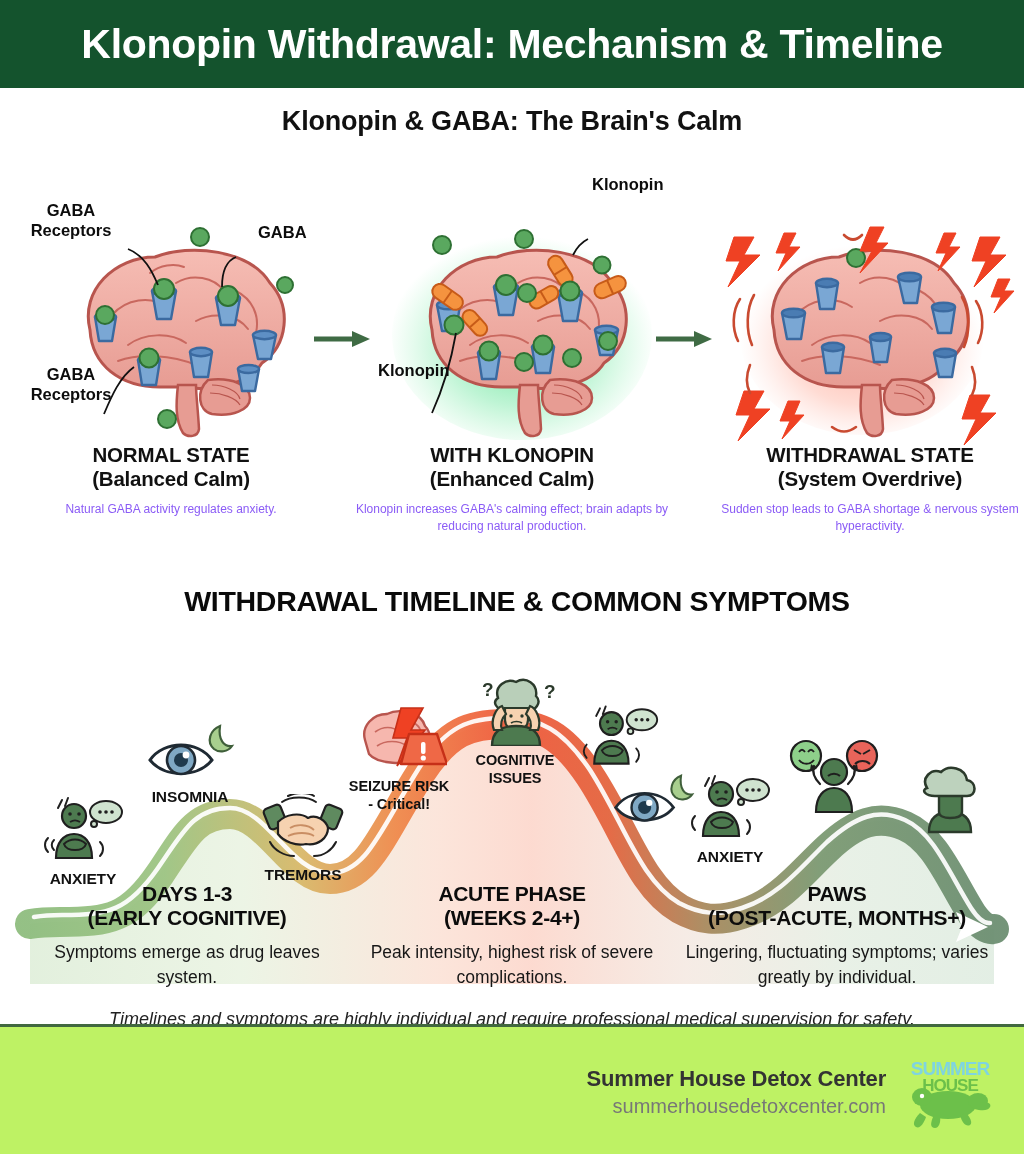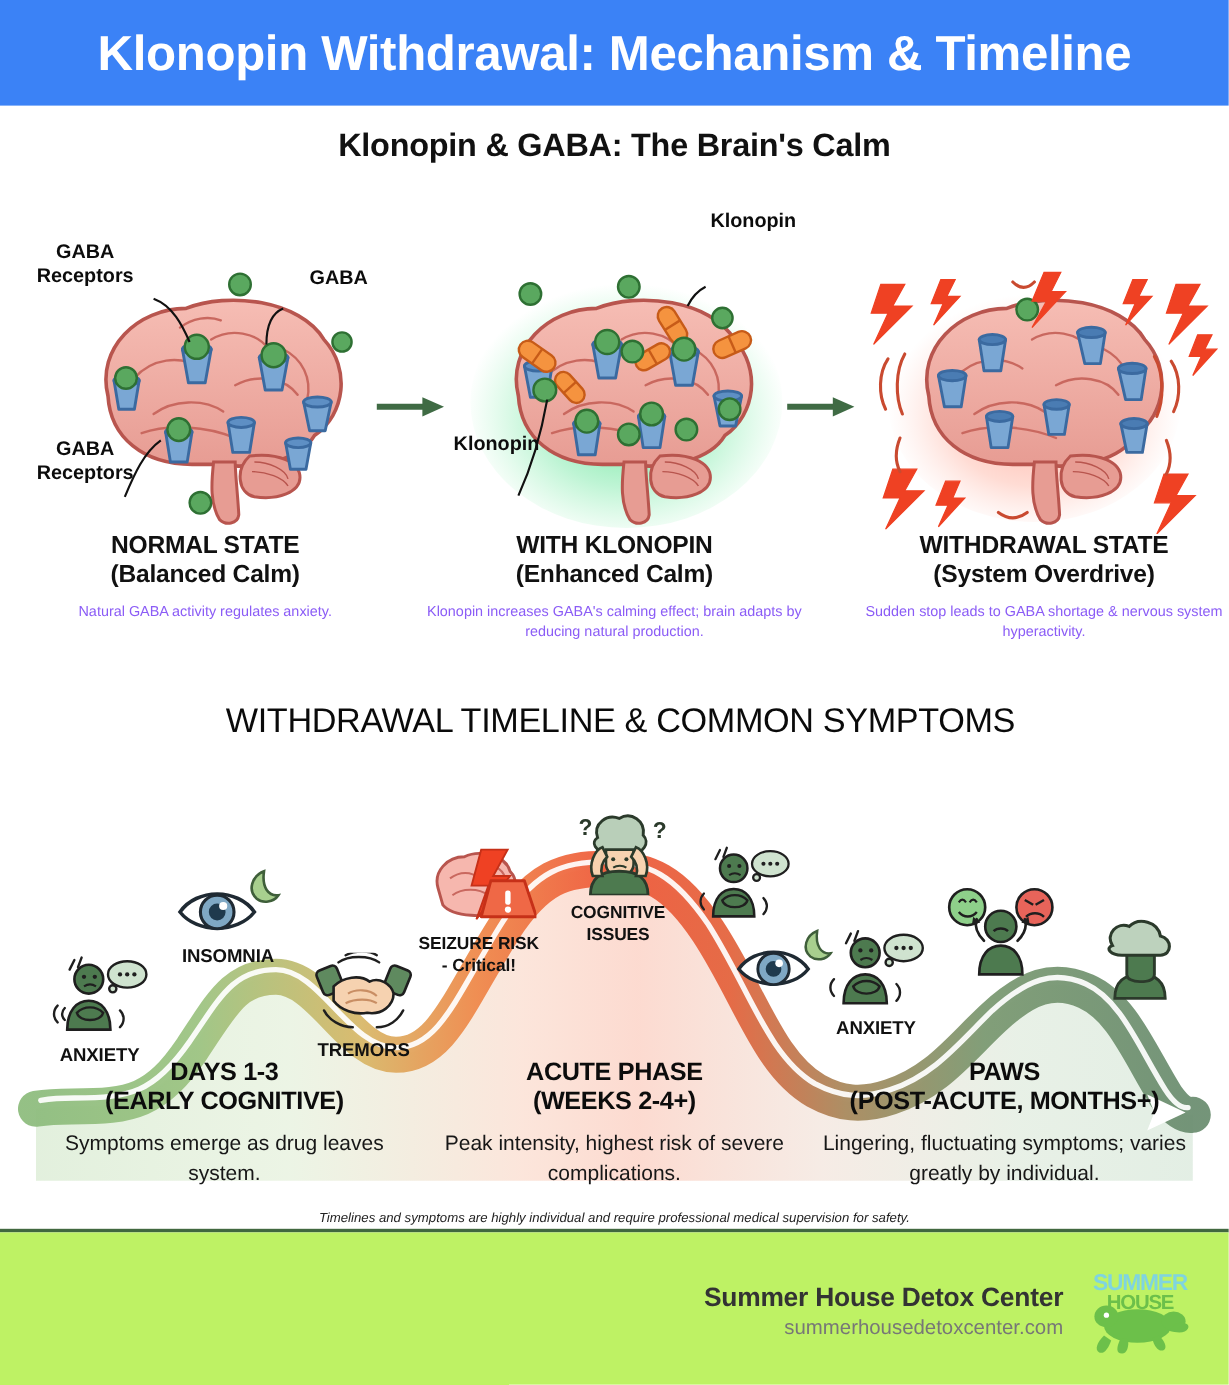--- a/index.html
+++ b/index.html
@@ -7,21 +7,21 @@
     width:1024px; height:1154px;
     background:#ffffff;
     font-family:"Liberation Sans", sans-serif;
     overflow:hidden;
     position:relative;
   }
 
   
   .header {
     width:1024px; height:88px;
-    background:#3b82f6;
+    background:#14532d;
     display:flex; align-items:center; justify-content:center;
   }
   .header h1 {
     color:#ffffff;
     font-size:41px;
     font-weight:bold;
     letter-spacing:-0.3px;
     font-family:"Liberation Sans", sans-serif;
   }
 
@@ -58,21 +58,21 @@
   .cap.c2 { left:347px; }
   .cap.c3 { left:705px; }
   .cap .t1 { font-size:20.5px; font-weight:bold; color:#111; letter-spacing:-0.2px; }
   .cap .t2 { font-size:20.5px; font-weight:bold; color:#111; letter-spacing:-0.2px; }
   .cap .t3 { font-size:12px; color:#8b5cf6; margin-top:10px; line-height:1.45; }
 
   
   .sec2-title {
     text-align:center;
     font-size:28.5px;
-    font-weight:normal;
+    font-weight:bold;
     color:#0a0a0a;
     letter-spacing:-0.3px;
     margin-top:2px;
     padding-left:10px;
   }
 
   .timeline-wrap {
     position:relative;
     width:1024px; height:430px;
     margin-top:6px;
@@ -87,40 +87,40 @@
   .sym .lbl.small { font-size:14.5px; }
 
   
   .phase { position:absolute; width:330px; text-align:center; }
   .phase .p1 { font-size:21px; font-weight:bold; color:#0c0c0c; letter-spacing:-0.3px; }
   .phase .p2 { font-size:21px; font-weight:bold; color:#0c0c0c; letter-spacing:-0.3px; }
   .phase .p3 { font-size:17.5px; color:#171717; margin-top:10px; line-height:1.45;text-align:center; }
 
   .disclaimer {
     position:absolute; left:0; top:385px; width:1024px;
-    text-align:center; font-style:italic; font-size:11px; color:#222;
+    text-align:center; font-style:italic; font-size:18px; color:#222;
   }
 
   
   .divider {
     position:absolute; left:0; top:1024px;
     width:1024px; height:3px; background:#41683f;
   }
   .footer {
     position:absolute; left:0; top:1027px;
     width:1024px; height:127px;
     background:#bef264;
   }
   .footer-inner {
     position:absolute; right:24px; top:28px;
     display:flex; align-items:center; gap:14px;
   }
   .footer-text { text-align:right; }
   .footer-text .fname { font-size:22px; font-weight:bold; color:#333333; letter-spacing:-0.2px; }
-  .footer-text .furl  { font-size:17px; color:#777777; margin-top:3px; }
+  .footer-text .furl  { font-size:20px; color:#777777; margin-top:3px; }
   .logo { width:100px; height:74px; }
 </style>
 </head>
 <body>
 
 <div class="header">
   <h1>Klonopin Withdrawal: Mechanism &amp; Timeline</h1>
 </div>
 
 <div class="sec1-title">Klonopin &amp; GABA: The Brain's Calm</div>

